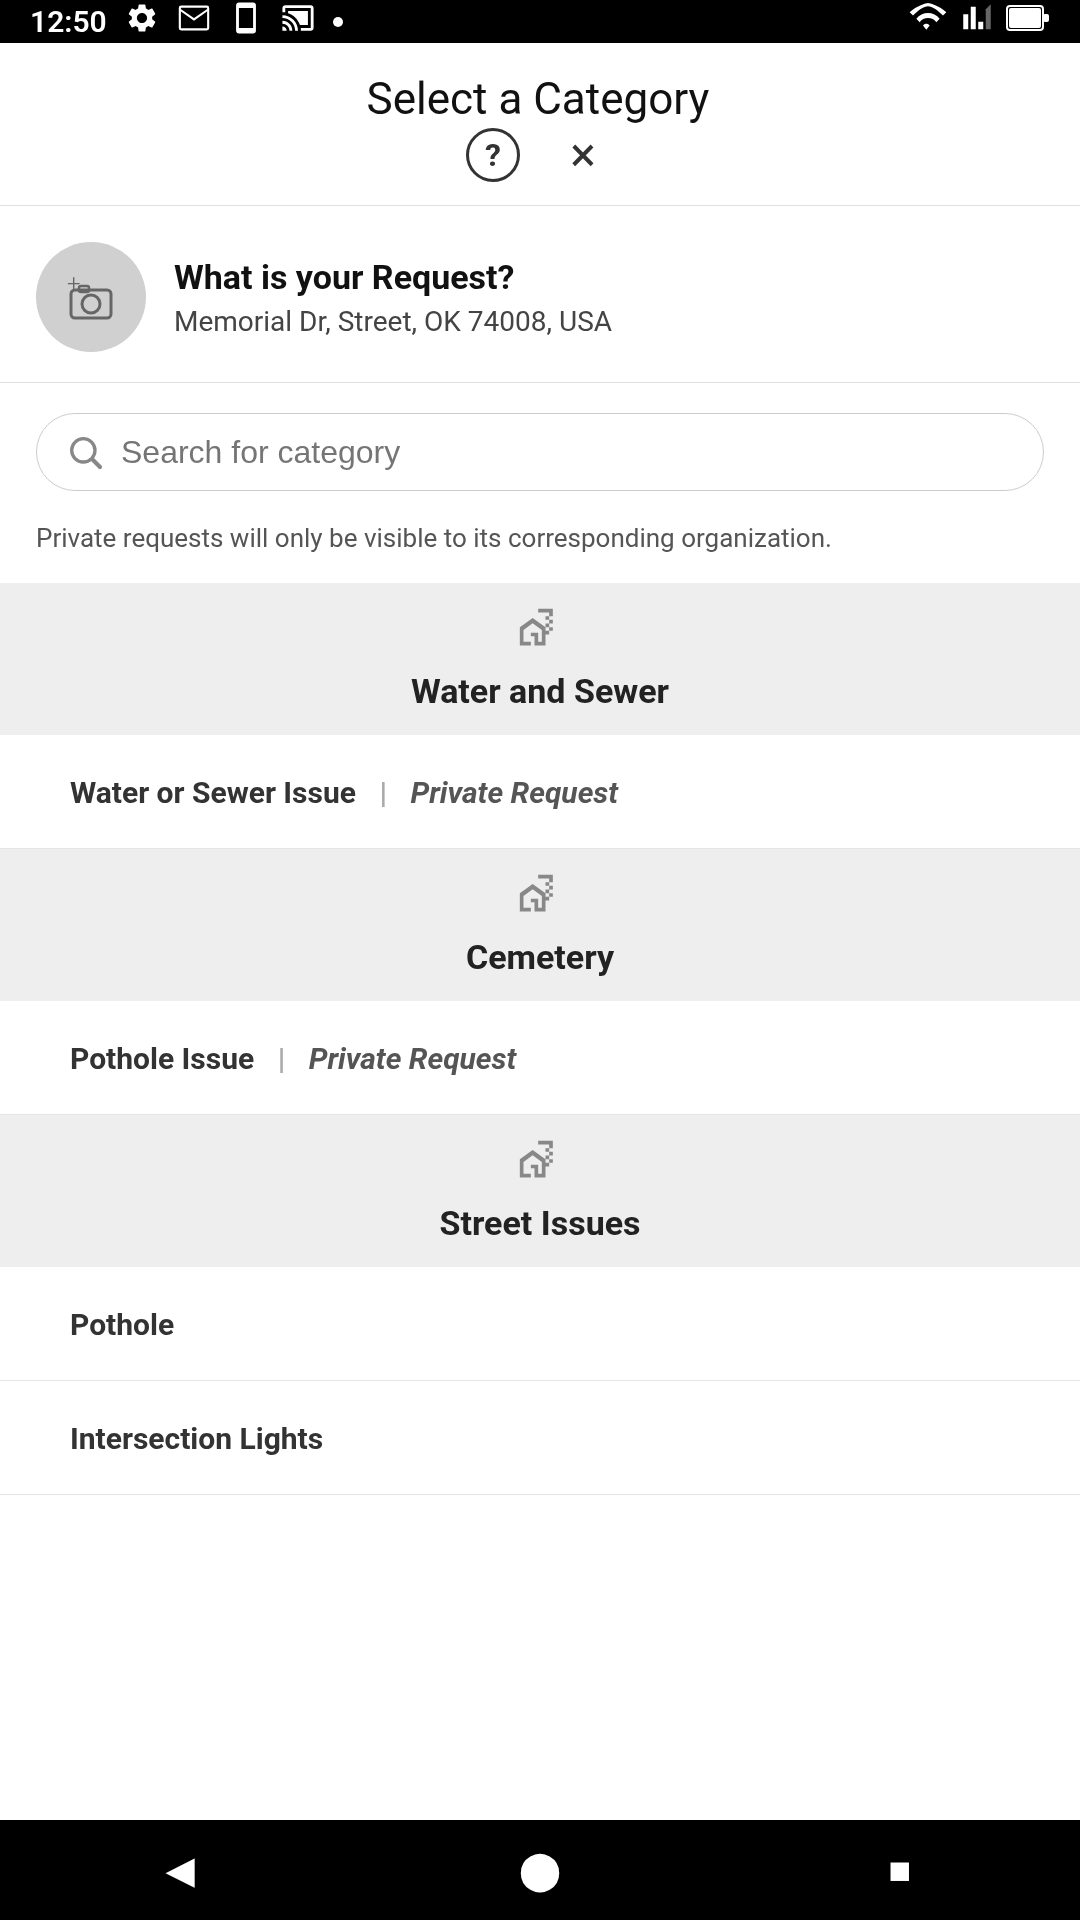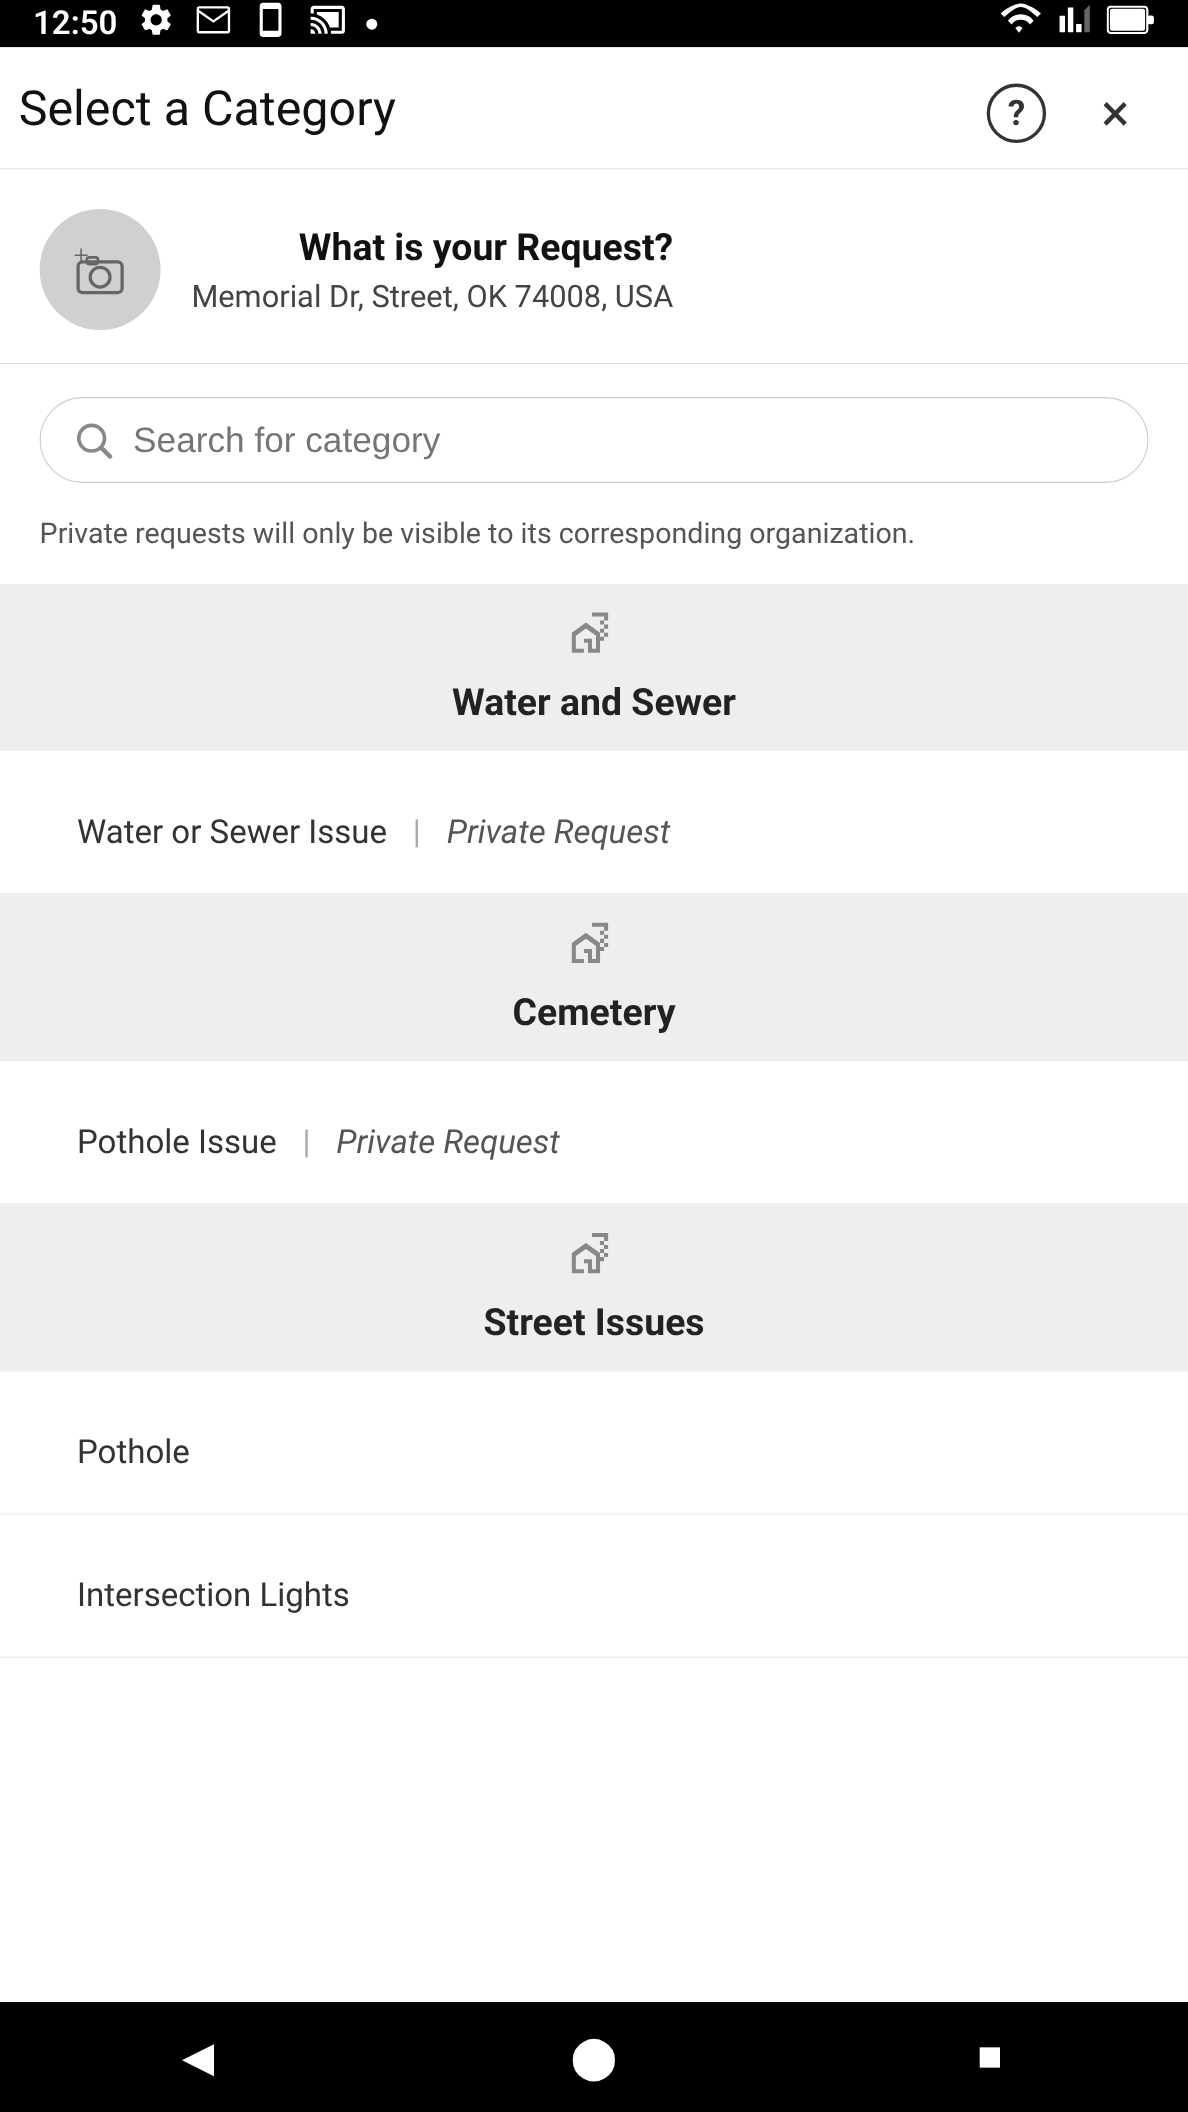--- a/index.html
+++ b/index.html
@@ -41,24 +41,26 @@
     }
 
     .status-time {
       font-size: 30px;
       font-weight: 600;
     }
 
     
     .header {
       background: #ffffff;
-      padding: 30px 36px 20px 17px;
-      display: flex;
+      padding: 30px 36px 20px 32px;
+      display: flex;
+      align-items: center;
       justify-content: space-between;
       border-bottom: 1px solid #e0e0e0;
+      flex-direction: column;
     }
 
     .header-title {
       font-size: 44px;
       font-weight: 400;
       color: #111111;
     }
 
     .header-icons {
       display: flex;
@@ -93,21 +95,20 @@
       display: flex;
       align-items: center;
       justify-content: center;
       flex-shrink: 0;
     }
 
     .request-text-group {
       display: flex;
       flex-direction: column;
       gap: 8px;
-      text-align: right;
     }
 
     .request-title {
       font-size: 34px;
       font-weight: 700;
       color: #111111;
     }
 
     .request-address {
       font-size: 28px;
@@ -162,26 +163,27 @@
     }
 
     .category-header-label {
       font-size: 34px;
       font-weight: 700;
       color: #222222;
     }
 
     .category-item {
       background: #ffffff;
-      padding: 56px 36px 38px 70px;
+      padding: 40px 36px 38px 70px;
       border-bottom: 1px solid #e5e5e5;
       display: flex;
       align-items: flex-end;
       gap: 0;
       cursor: pointer;
+      font-weight: bold;
     }
 
     .category-item-label {
       font-size: 30px;
       color: #333333;
     }
 
     .category-item-divider {
       color: #aaaaaa;
       font-size: 30px;

